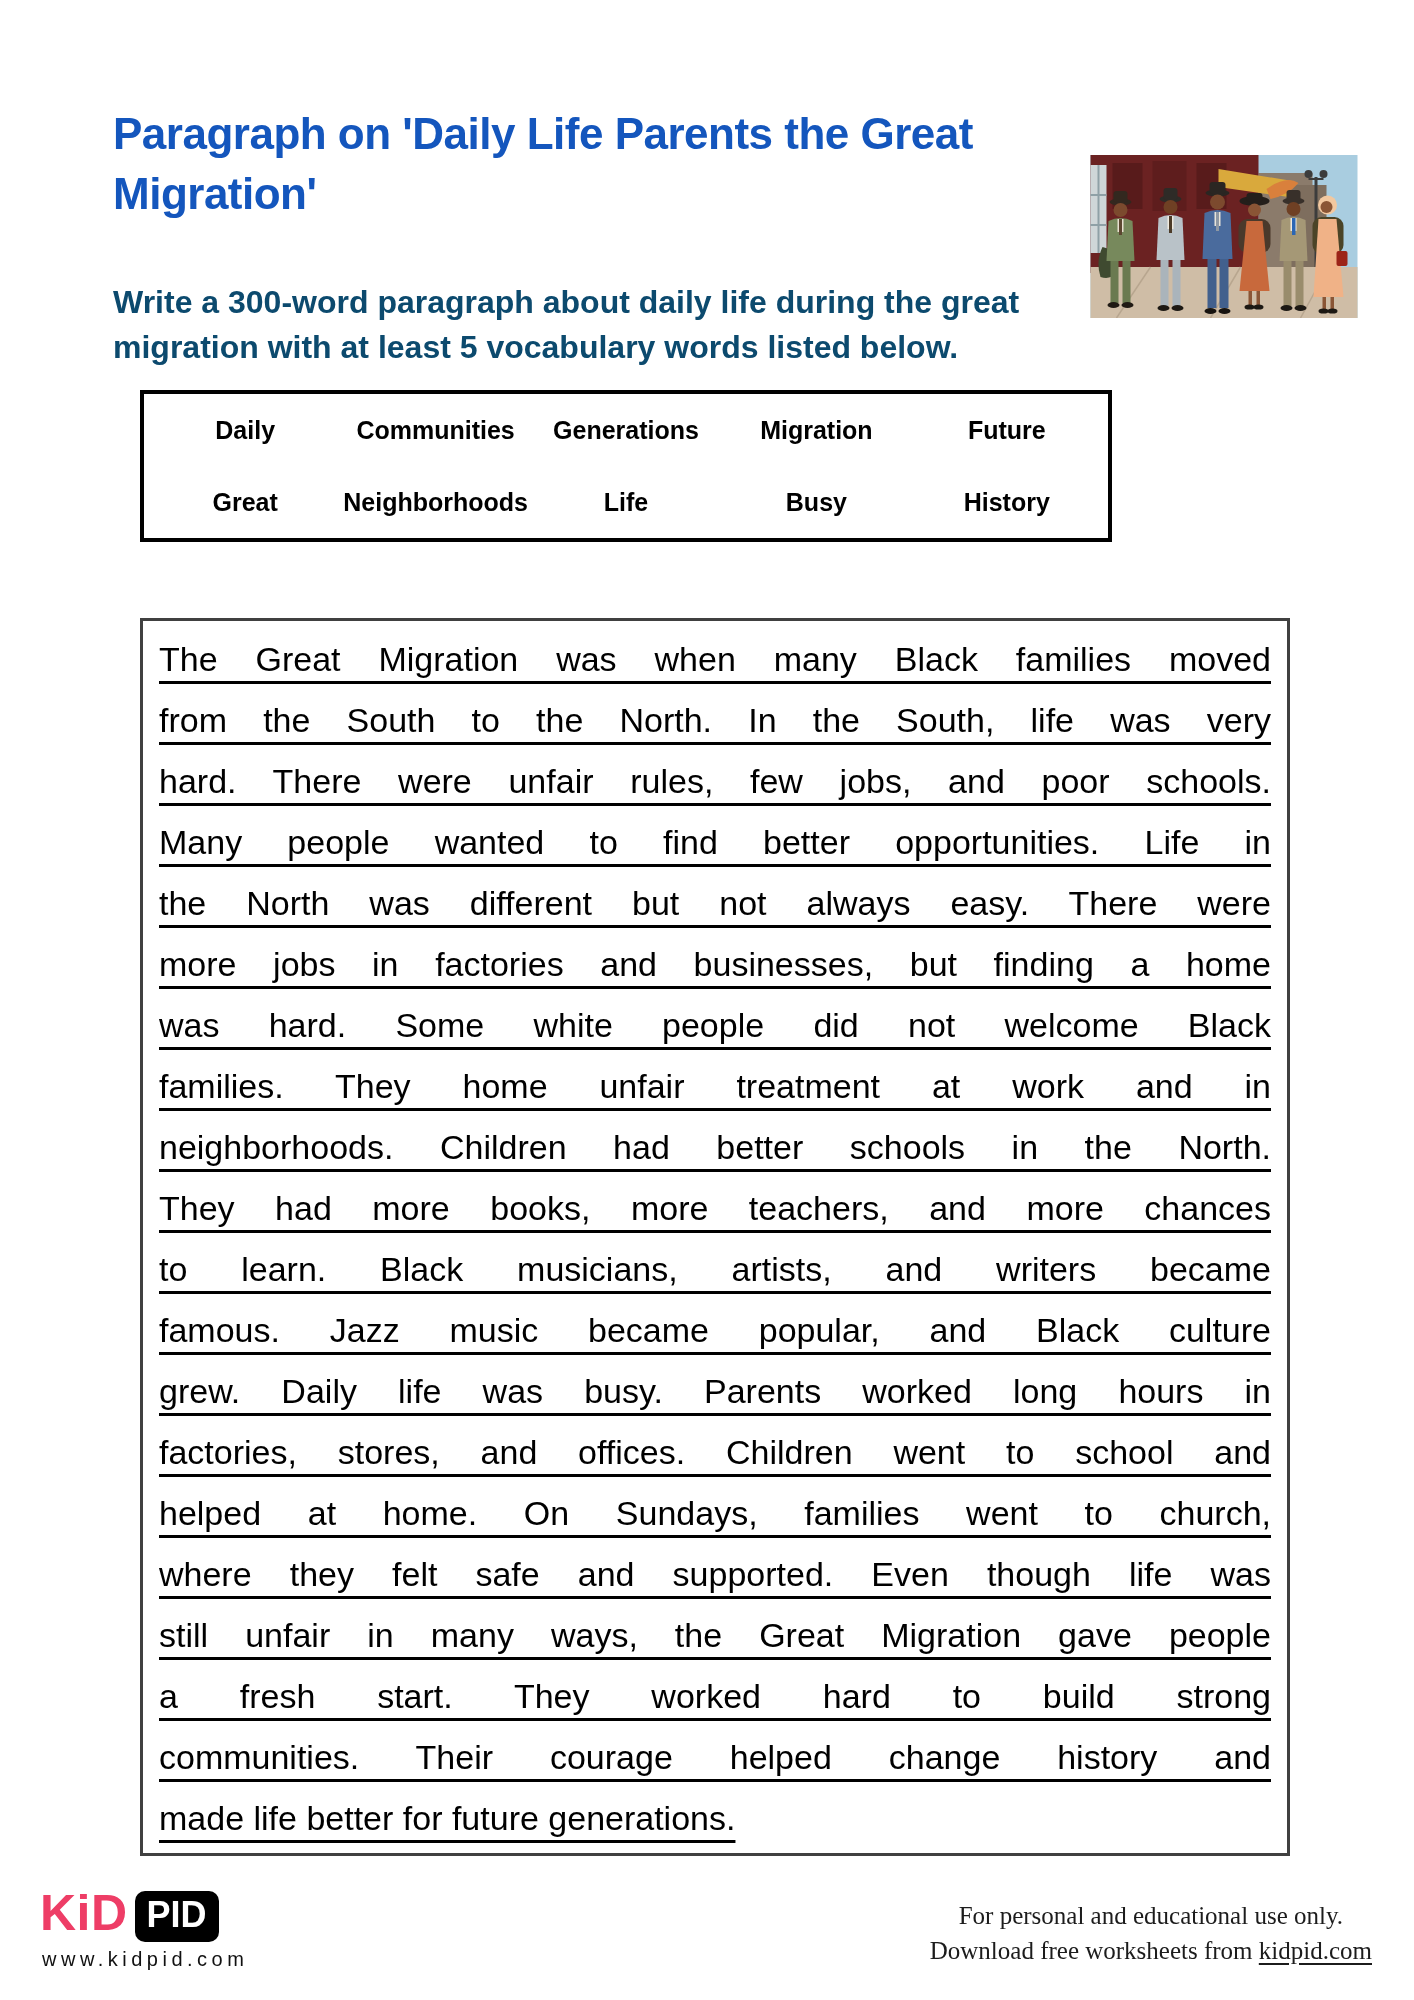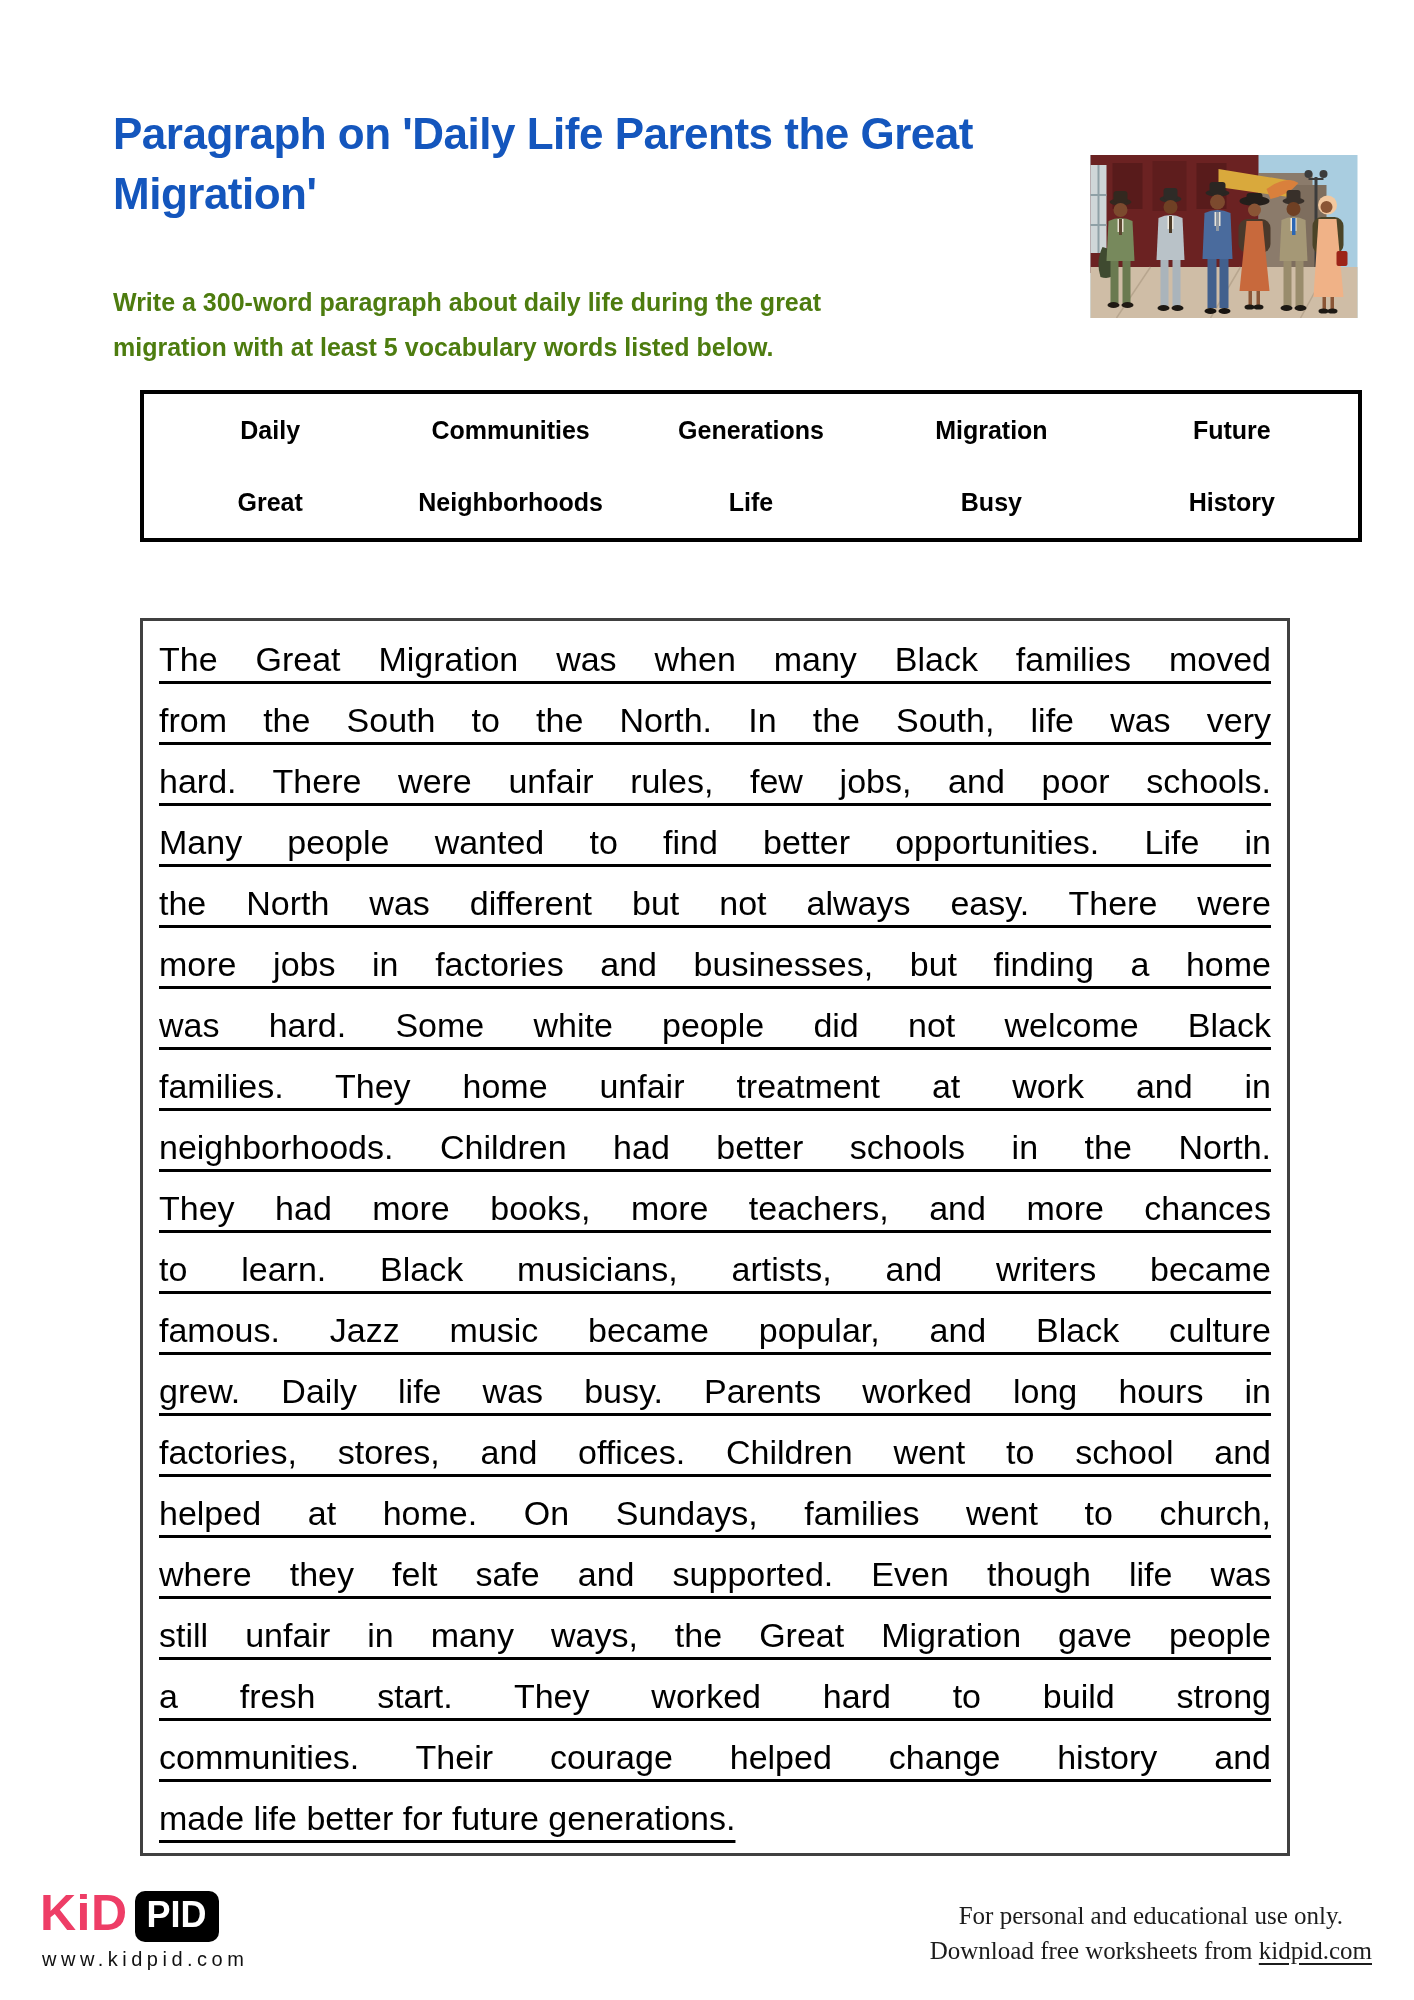--- a/index.html
+++ b/index.html
@@ -9,29 +9,29 @@
   }
   
   .title{
     position:absolute;left:113px;top:104px;width:995px;
     color:#1456BD;font-weight:800;font-size:44px;line-height:60px;
     letter-spacing:-0.5px;
   }
   .title-line{white-space:nowrap;}
   .instruction{
     position:absolute;left:113px;top:280px;width:990px;
-    color:#4d7c0f;font-weight:700;font-size:25px;line-height:45px;
+    color:#0c4a6e;font-weight:700;font-size:32px;line-height:45px;
   }
   .instruction-line{white-space:nowrap;}
   .illustration{
     position:absolute;left:1090px;top:155px;width:268px;height:163px;
   }
   
   .vocab-box{
-    position:absolute;left:140px;top:390px;width:1222px;height:152px;
+    position:absolute;left:140px;top:390px;width:972px;height:152px;
     border:4px solid #000;box-sizing:border-box;
     display:grid;grid-template-columns:repeat(5,1fr);grid-template-rows:1fr 1fr;
     align-items:center;justify-items:center;padding:0 6px;
   }
   .vocab-word{font-weight:700;font-size:25px;color:#000;}
   
   .para-box{
     position:absolute;left:140px;top:618px;width:1150px;height:1238px;
     border:3px solid #404040;box-sizing:border-box;padding:8px 16px 0 16px;
   }

